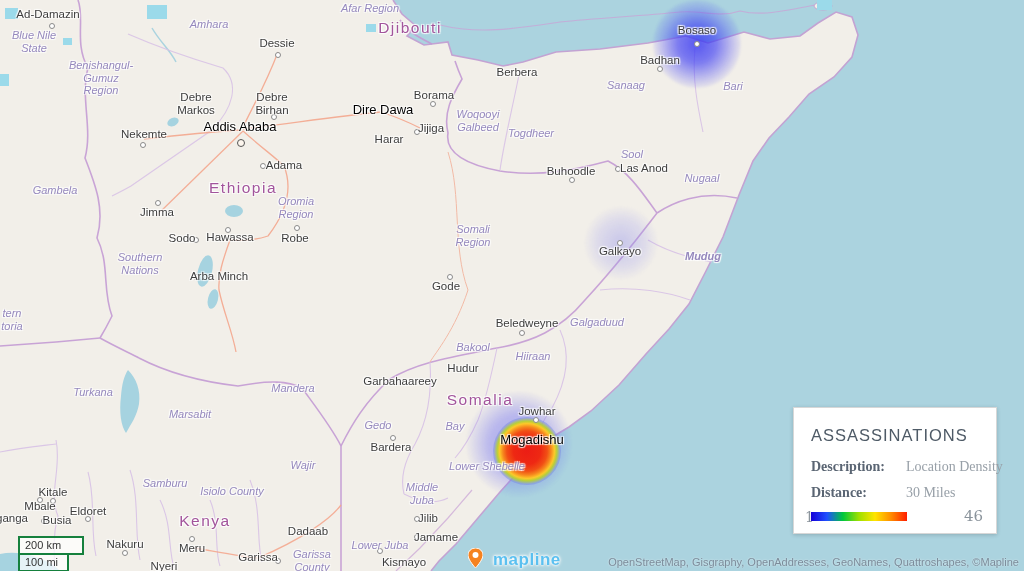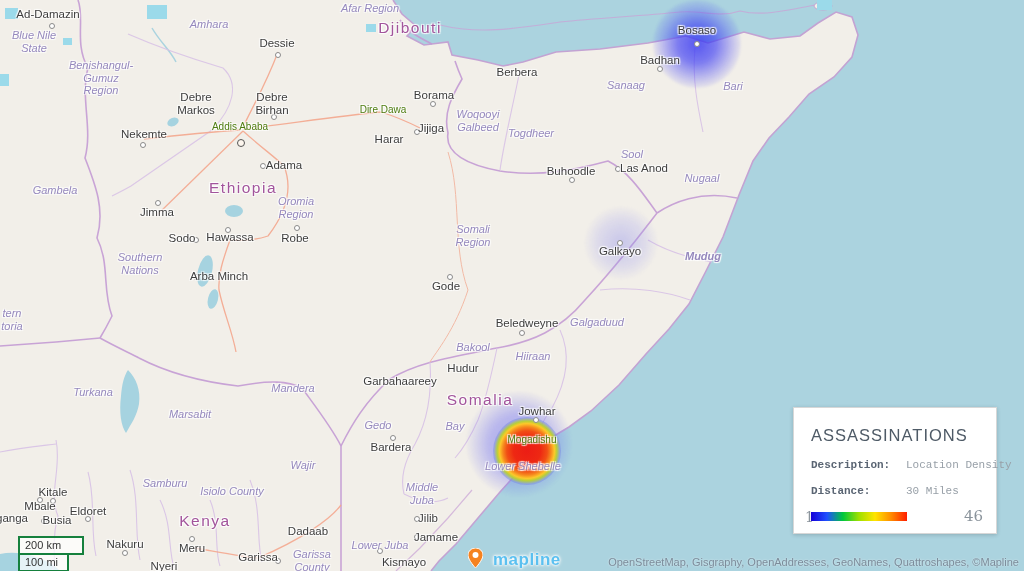--- a/index.html
+++ b/index.html
@@ -29,21 +29,21 @@
   .dot{position:absolute;width:4px;height:4px;border:1px solid #8a8a8a;border-radius:50%;
        background:#fff;transform:translate(-50%,-50%);}
   .dot.ring{width:6px;height:6px;border:1.5px solid #555;background:#fdf6ee;}
 
   
   .lbl{position:absolute;transform:translate(-50%,-50%);white-space:pre-line;text-align:center;
     line-height:1.15;
     text-shadow:-1px -1px 1px rgba(255,255,255,.85),1px -1px 1px rgba(255,255,255,.85),
       -1px 1px 1px rgba(255,255,255,.85),1px 1px 1px rgba(255,255,255,.85);}
   .lbl.country{font-size:15.5px;color:#a2549b;letter-spacing:1.5px;}
-  .lbl.city-lg{font-size:10px;color:#4d7c0f;}
+  .lbl.city-lg{font-size:13px;color:#000000;}
   .lbl.city{font-size:11.5px;color:#3d3d3d;}
   .lbl.region{font-size:11px;font-style:italic;color:#9588bd;}
 
   
   #scalebar{position:absolute;left:18px;top:536px;font-size:11px;color:#333;}
   #scalebar .bar{background:rgba(255,255,255,.72);border:2px solid #15803d;
     padding:1px 4px 1px 5px;box-sizing:border-box;line-height:13px;}
   #scalebar .km{width:66px;}
   #scalebar .mi{width:51px;border-top:none;}
 
@@ -55,21 +55,21 @@
 
   
   #attribution{position:absolute;right:5px;bottom:3px;font-size:11px;color:#7b8b9a;
     text-shadow:0 0 2px rgba(255,255,255,.7);}
 
   
   #legend{position:absolute;left:793px;top:407px;width:204px;height:127px;background:#fff;
     border:1px solid #d7d7d7;box-shadow:0 1px 4px rgba(0,0,0,.18);box-sizing:border-box;}
   .lg-title{position:absolute;left:17px;top:18px;font-size:16.5px;font-weight:500;
     color:#4e5a66;letter-spacing:1px;}
-  .lg-row{position:absolute;left:17px;font-family:Liberation Mono, monospace;font-size:11px;}
+  .lg-row{position:absolute;left:17px;font-family:Liberation Serif, serif;font-size:14px;}
   .lg-row.r1{top:51px;}
   .lg-row.r2{top:77px;}
   .lg-label{font-weight:bold;color:#5a6573;}
   .lg-value{position:absolute;left:95px;width:110px;color:#98a0a8;font-weight:normal;
     white-space:nowrap;}
   .lg-min{position:absolute;left:11px;top:101px;font-family:"DejaVu Serif",serif;
     font-size:14px;color:#8b949c;}
   .lg-gradient{position:absolute;left:17px;top:104px;width:96px;height:9px;}
   .lg-max{position:absolute;right:13px;top:99px;font-family:"DejaVu Serif",serif;
     font-size:15px;color:#8b949c;}
@@ -271,21 +271,21 @@
         <span class="lbl region" style="left: 473px; top: 347px;">Bakool</span>
         <span class="lbl region" style="left: 533px; top: 356px;">Hiiraan</span>
         <span class="lbl region" style="left: 93px; top: 392px;">Turkana</span>
         <span class="lbl region" style="left: 293px; top: 388px;">Mandera</span>
         <span class="lbl region" style="left: 190px; top: 414px;">Marsabit</span>
         <span class="lbl region" style="left: 378px; top: 425px;">Gedo</span>
         <span class="lbl region" style="left: 455px; top: 426px;">Bay</span>
         <span class="lbl region" style="left: 165px; top: 483px;">Samburu</span>
         <span class="lbl region" style="left: 303px; top: 465px;">Wajir</span>
         <span class="lbl region" style="left: 232px; top: 491px;">Isiolo County</span>
-        <span class="lbl region" style="left: 487px; top: 466px; margin-left: 36px;">Lower Shebelle</span>
+        <span class="lbl region" style="left: 487px; top: 466px;">Lower Shebelle</span>
         <span class="lbl region" style="left: 422px; top: 494px;">Middle
 Juba</span>
         <span class="lbl region" style="left: 380px; top: 545px;">Lower Juba</span>
         <span class="lbl region" style="left: 312px; top: 561px;">Garissa
 County</span>
         <span class="lbl region" style="left: 12px; top: 320px;">tern
 toria</span>
       </div>
 
     <div id="scalebar">

